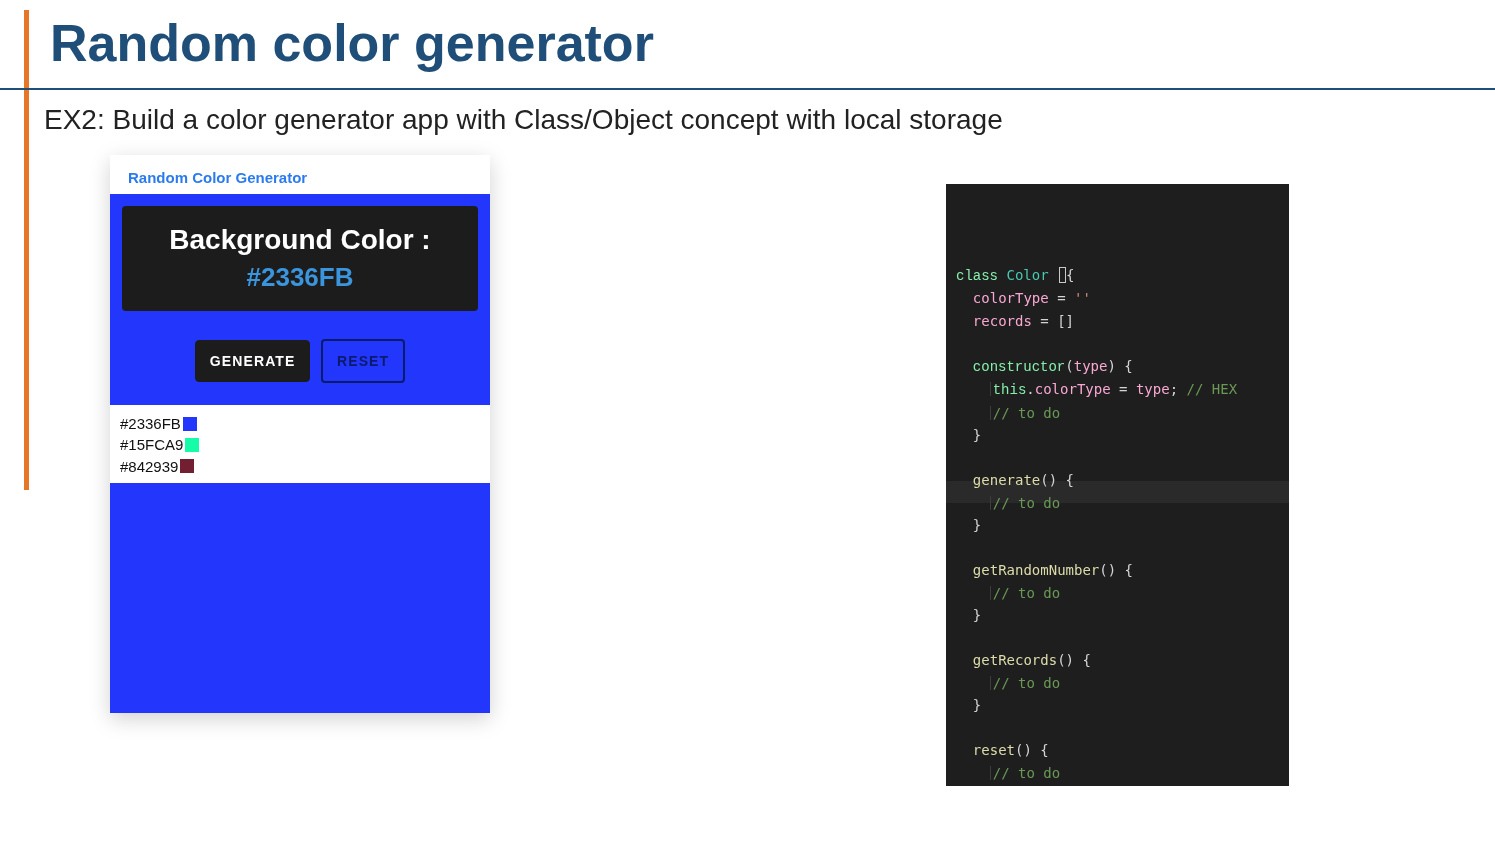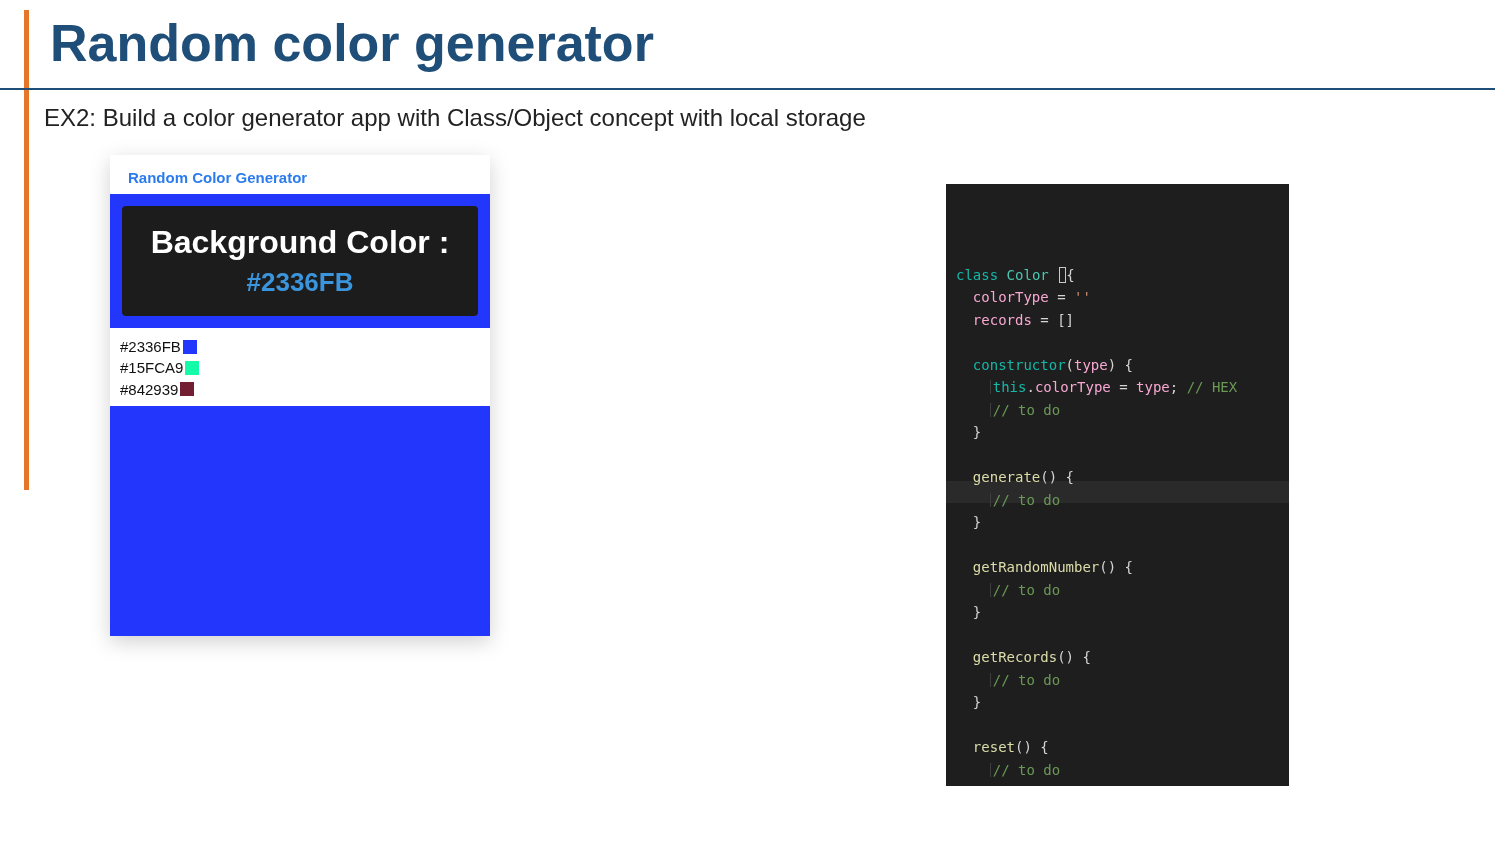--- a/index.html
+++ b/index.html
@@ -35,21 +35,21 @@
     top: 88px;
     left: 0;
     right: 0;
     height: 2px;
     background: #1F4E79;
   }
   .subtitle {
     position: absolute;
     left: 44px;
     top: 104px;
-    font-size: 24px;
+    font-size: 28px;
     color: #222;
     font-weight: 400;
   }
   
   .app-card {
     position: absolute;
     left: 110px;
     top: 155px;
     width: 380px;
     background: #fff;
@@ -68,21 +68,21 @@
   }
   .app-label-box {
     background: #1c1c1c;
     border-radius: 4px;
     padding: 18px 10px;
     text-align: center;
   }
   .app-label-title {
     color: #fff;
     font-weight: 800;
-    font-size: 32px;
+    font-size: 28px;
     margin-bottom: 6px;
   }
   .app-label-hex {
     color: #3B95DD;
     font-weight: 800;
     font-size: 26px;
   }
   .app-buttons {
     text-align: center;
     padding: 28px 0 10px;
@@ -138,21 +138,21 @@
     height: 602px;
     background: #1E1E1E;
     color: #D4D4D4;
     font-family: Consolas, "Courier New", monospace;
     font-size: 14px;
     line-height: 22.5px;
     padding: 12px 10px;
     white-space: pre;
     overflow: hidden;
   }
-  .code-block .kw   { color: #14b8a6; } 
+  .code-block .kw   { color: #86efac; font-family: Liberation Mono, monospace; } 
   .code-block .cls  { color: #48C9B0; } 
   .code-block .prop { color: #f9a8d4; text-align: center; } 
   .code-block .fn   { color: #DCDCAA; } 
   .code-block .str  { color: #CE9178; } 
   .code-block .cmt  { color: #6A9955; } 
   .code-block .pn   { color: #D4D4D4; } 
   .code-block .eq   { color: #D4D4D4; }
   .code-block .pbar { display:inline-block; width:1px; height:14px; border-left:1px solid #3d3d3d; vertical-align:middle; margin:0 2px 2px 0; }
   .code-hl {
     position: absolute;
@@ -179,20 +179,24 @@
 <h1 class="page-title">Random color generator</h1>
 <div class="title-underline"></div>
 <div class="subtitle">EX2: Build a color generator app with Class/Object concept with local storage</div>
 
 <div class="app-card">
   <div class="app-header">Random Color Generator</div>
   <div class="app-canvas">
     <div class="app-label-box">
       <div class="app-label-title">Background Color :</div>
       <div class="app-label-hex">#2336FB</div>
+    </div>
+    <div class="app-buttons">
+      <button class="btn btn-generate">GENERATE</button>
+      <button class="btn btn-reset">RESET</button>
     </div>
   </div>
   <div class="records" id="records">
       <div class="rec">
         <span>#2336FB</span>
         <span class="sw" style="background: rgb(35, 54, 251);"></span>
       </div>
       <div class="rec">
         <span>#15FCA9</span>
         <span class="sw" style="background: rgb(21, 252, 169);"></span>

